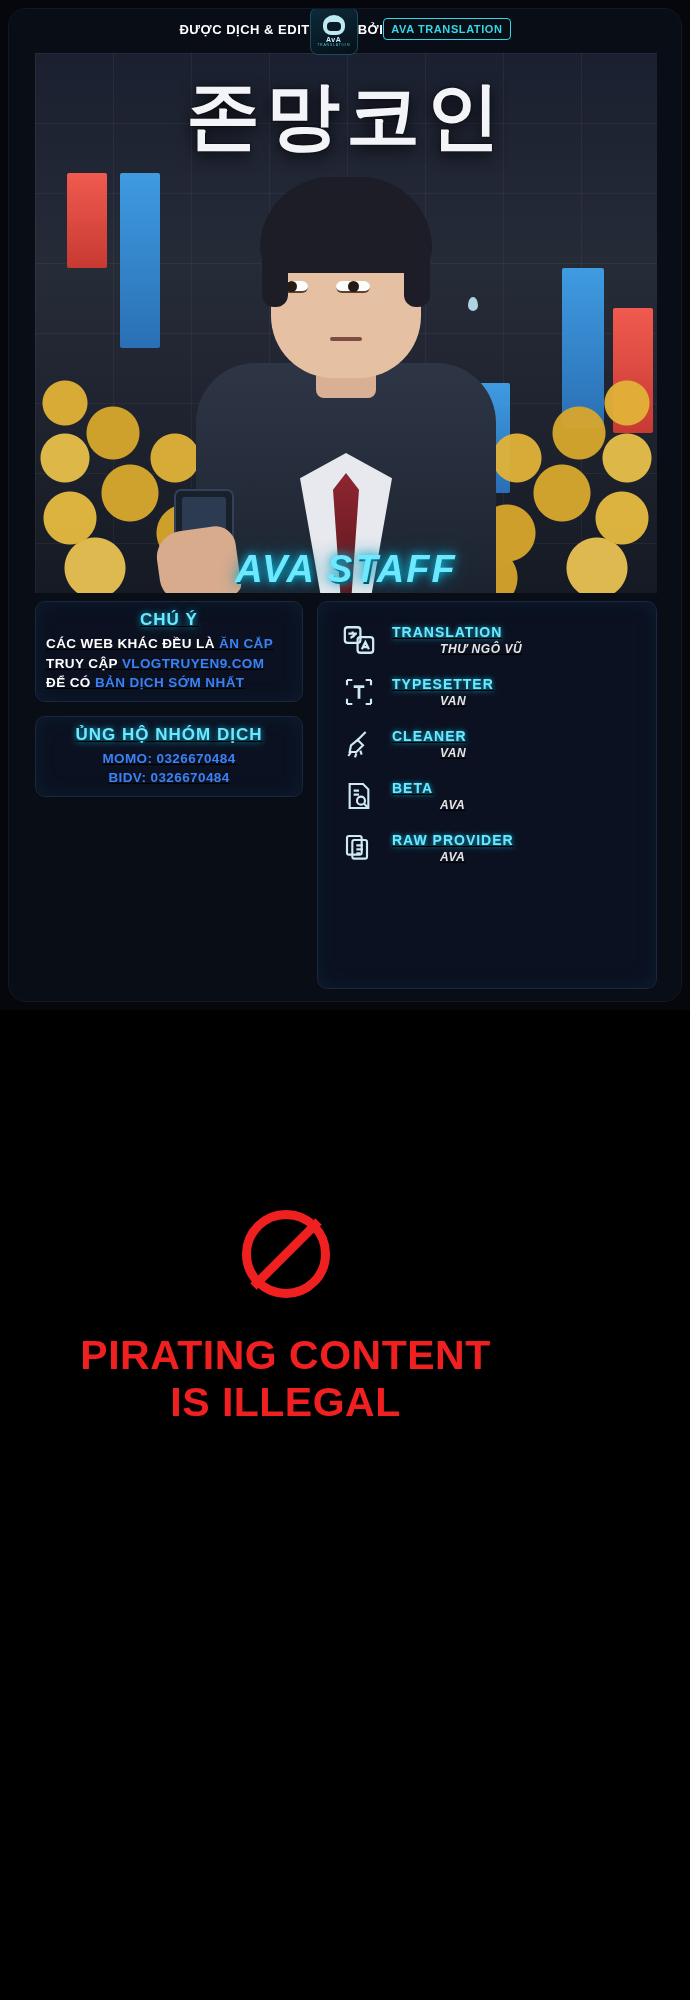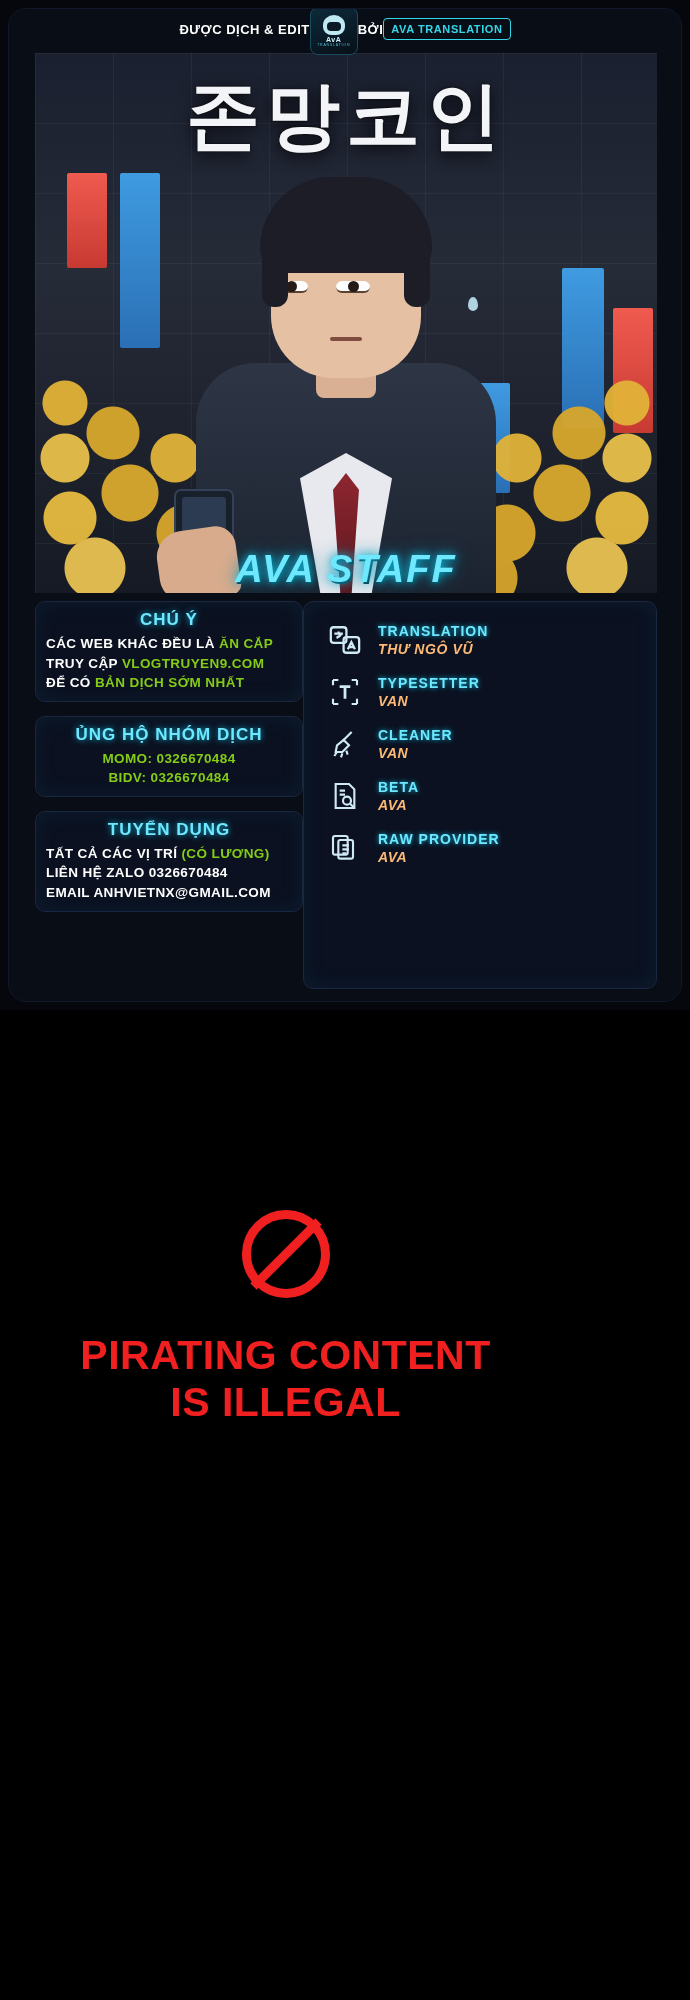--- a/index.html
+++ b/index.html
@@ -240,20 +240,22 @@
     text-shadow: 0 0 8px #13b8d8, 0 0 18px #0b86a6, 2px 2px 0 #06323f;
     z-index: 5;
   }
 
   
   .panels {
     position: absolute;
     left: 26px; top: 592px;
     width: 622px; height: 388px;
     display: flex;
+    gap: 14px;
+    text-decoration: underline;
   }
   .col-left { width: 268px; display: flex; flex-direction: column; gap: 14px; }
   .col-right { flex: 1; }
 
   .box {
     background: #0b1120;
     border: 1px solid #1b2740;
     border-radius: 10px;
     padding: 8px 10px;
     box-shadow: inset 0 0 22px rgba(20,120,170,.10);
@@ -269,21 +271,21 @@
   }
   .box-line {
     color: #ffffff;
     font-weight: bold;
     font-size: 13.5px;
     letter-spacing: .4px;
     line-height: 1.45;
     text-align: left;
   }
   .box-line.center { text-align: center; }
-  .hl { color: #84cc16; }
+  .hl { color: #3b82f6; }
 
   .staff-list { display: flex; flex-direction: column; gap: 4px; padding: 6px 4px; }
   .staff-row {
     display: flex;
     align-items: center;
     gap: 12px;
     padding: 3px 6px;
   }
   .staff-icon {
     width: 42px; height: 42px;
@@ -293,25 +295,26 @@
   }
   .staff-text { display: flex; flex-direction: column; gap: 2px; }
   .staff-role {
     color: #6ee8ff;
     font-weight: bold;
     font-size: 14px;
     letter-spacing: 1px;
     text-shadow: 0 0 5px #0fb3d6;
   }
   .staff-name {
-    color: #fdba74;
+    color: #e5e5e5;
     font-weight: bold;
     font-style: italic;
-    font-size: 14px;
+    font-size: 12px;
     letter-spacing: .6px;
+    margin-left: 48px;
   }
 
   
   .warning {
     position: absolute;
     left: 0; top: 1010px;
     width: 571px; height: 990px;
     background: #000;
     text-align: center;
     color: #fff;
@@ -414,28 +417,20 @@
             <span>ĐỂ CÓ </span><span class="hl">BẢN DỊCH SỚM NHẤT</span>
           </div>
         </div>
 
         <div class="box">
           <div class="box-head">ỦNG HỘ NHÓM DỊCH</div>
           <div class="box-line center hl">MOMO: 0326670484</div>
           <div class="box-line center hl">BIDV: 0326670484</div>
         </div>
 
-        <div class="box">
-          <div class="box-head">TUYỂN DỤNG</div>
-          <div class="box-line">
-            <span>TẤT CẢ CÁC VỊ TRÍ </span><span class="hl">(CÓ LƯƠNG)</span>
-          </div>
-          <div class="box-line">LIÊN HỆ ZALO 0326670484</div>
-          <div class="box-line">EMAIL ANHVIETNX@GMAIL.COM</div>
-        </div>
 
       </div>
 
       <div class="col-right">
         <div class="box" style="height:100%">
           <div class="staff-list">
 
             <div class="staff-row">
               <span class="staff-icon">
                 <svg width="34" height="34" viewBox="0 0 24 24" fill="none" stroke="#cfe9f5" stroke-width="1.6">

